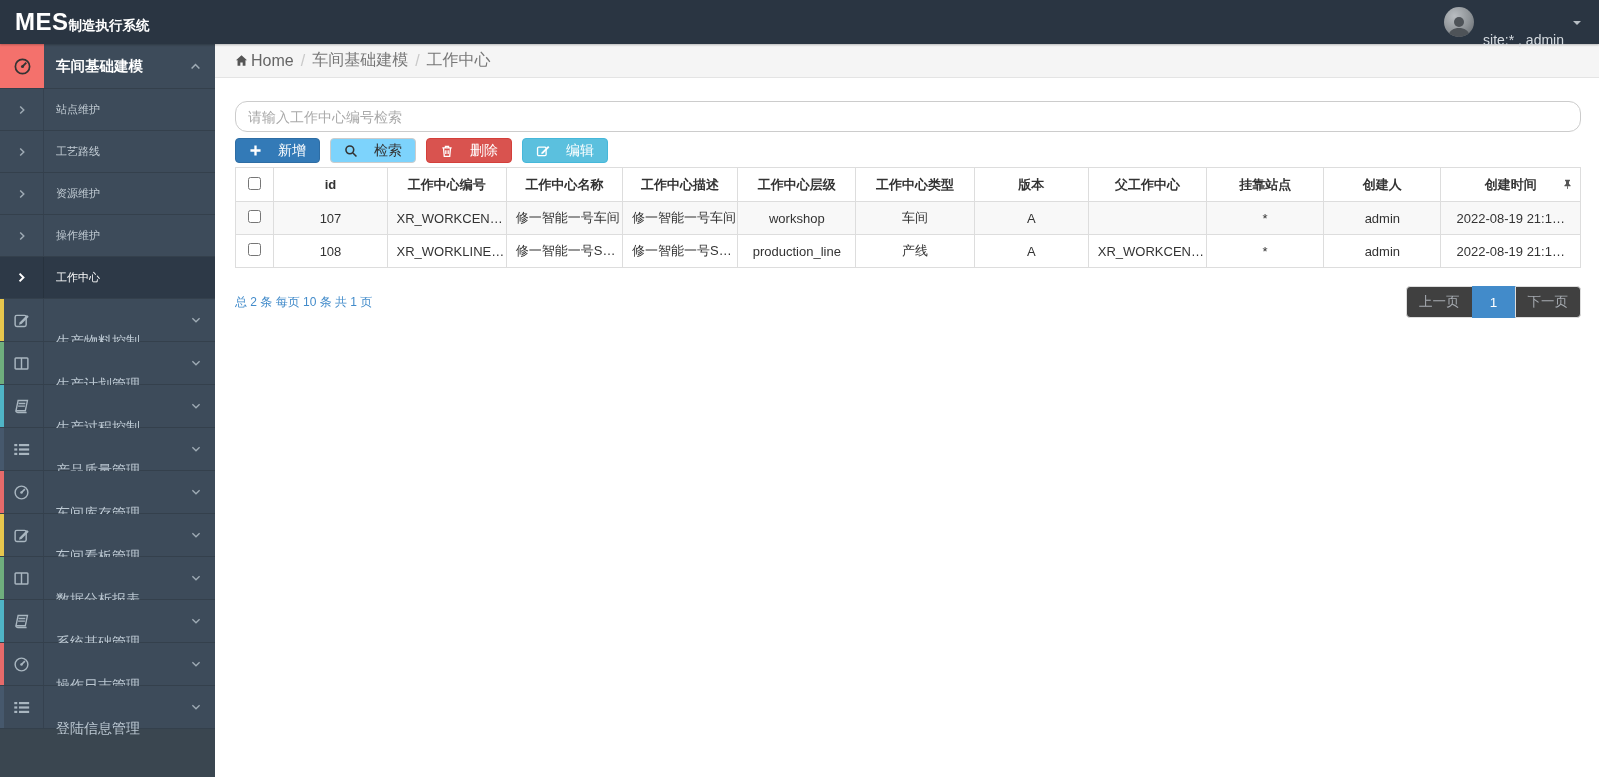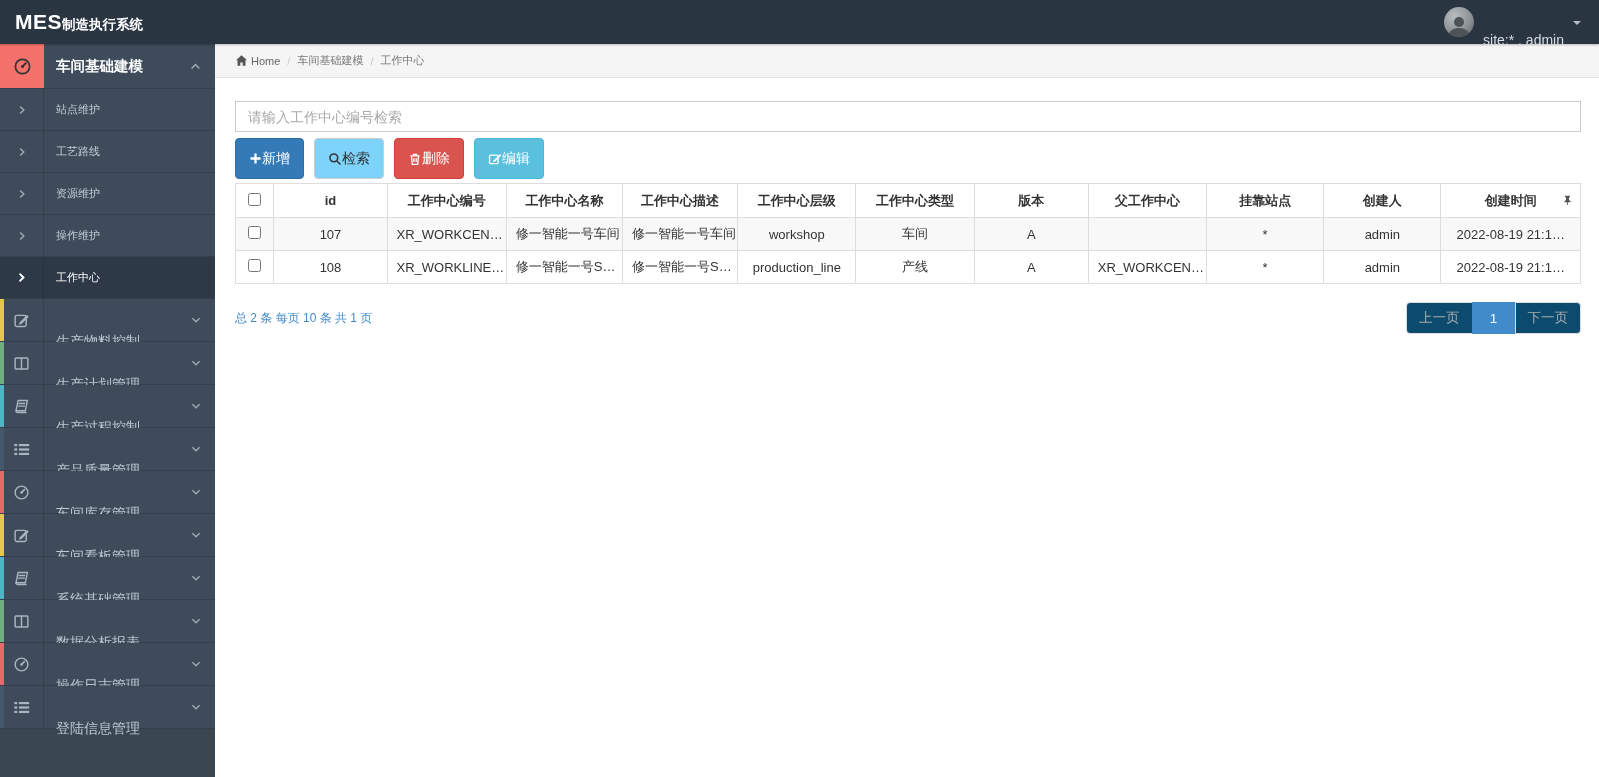--- a/index.html
+++ b/index.html
@@ -5,21 +5,21 @@
   * { margin:0; padding:0; box-sizing:border-box; }
   html,body { width:1599px; height:777px; overflow:hidden; }
   body { font-family:"Liberation Sans","DejaVu Sans",sans-serif; background:#fff; color:#333; position:relative; }
 
   
   .navbar { position:absolute; top:0; left:0; width:1599px; height:44px;
     background:var(--navbar_bg,#2a3542); display:flex; align-items:center;
     justify-content:space-between; padding:0 18px 0 15px; z-index:30;
     box-shadow:0 1px 2px rgba(0,0,0,.25); }
   .logo { color:#fff; display:flex; align-items:baseline; white-space:nowrap; }
-  .logo .big { font-size:21px; font-weight:bold; letter-spacing:.5px; }
+  .logo .big { font-size:24px; font-weight:bold; letter-spacing:.5px; }
   .logo .small { font-size:13.5px; font-weight:bold; }
   .user-area { display:flex; align-items:center; gap:9px; cursor:pointer; }
   .avatar { width:30px; height:30px; border-radius:50%;
     background:radial-gradient(circle at 35% 30%, #b9bdc1 0%, #8d9296 55%, #5d6267 100%);
     display:flex; align-items:flex-end; justify-content:center; overflow:hidden; }
   .avatar svg { display:block; }
   .user-name { color:#d6dce1; font-size:14px;margin-top:35px; }
   .caret { width:0; height:0; border-left:4px solid transparent; border-right:4px solid transparent;
     border-top:4px solid #b7bec4; margin-top:2px; }
 
@@ -42,33 +42,33 @@
   .sub-item { height:42px; }
   .sub-item .sicon { color:#9fabb5; display:flex; }
   .sub-item .label { font-size:11px; color:#c3cdd5; margin-left:12px; }
   .sub-item.active { background:var(--sidebar_active_bg,#2d3947); }
   .sub-item.active .label { color:#fff; }
   .sub-item.active .sicon { color:#fff; }
 
   
   .main { position:absolute; top:44px; left:215px; right:0; bottom:0; background:#fff; }
   .breadcrumb-bar { height:34px; background:#f5f5f5; border-bottom:1px solid #e4e4e4;
-    display:flex; align-items:center; padding:0 20px; font-size:11px; color:#777; }
+    display:flex; align-items:center; padding:0 20px; font-size:16px; color:#777; }
   .breadcrumb-bar .home-link { display:flex; align-items:center; gap:3px; color:#666; cursor:pointer; }
   .breadcrumb-bar .sep { margin:0 7px; color:#c9c9c9; }
   .content { padding:23px 18px 0 20px; }
 
-  .search-input { width:100%; height:31px; border:1px solid #ccc; border-radius:0;
+  .search-input { width:100%; height:31px; border:1px solid #ccc; border-radius:12px;
     padding:0 12px; font-size:14px; color:#333; outline:none;
     font-family:"Liberation Sans","DejaVu Sans",sans-serif; }
   .search-input::placeholder { color:#a9a9a9; }
 
   .btn-row { margin-top:6px; display:flex; gap:10px; }
-  .btn { height:41px; padding:0 13px; border-radius:4px; font-size:14px; border:1px solid transparent;
-    display:flex; align-items:center; gap:0; cursor:pointer; color:#fff;
+  .btn { height:25px; padding:0 13px; border-radius:4px; font-size:14px; border:1px solid transparent;
+    display:flex; align-items:center; gap:16px; cursor:pointer; color:#fff;
     font-family:"Liberation Sans","DejaVu Sans",sans-serif; }
   .btn svg { display:block; }
   .btn-primary { background:var(--primary,#337ab7); border-color:#2e6da4; }
   .btn-default { background:#7dd3fc; border-color:#ccc; color:#333; }
   .btn-danger  { background:var(--danger,#d9534f); border-color:#d43f3a; }
   .btn-info    { background:var(--info,#5bc0de); border-color:#46b8da; }
 
   table.grid { margin-top:4px; width:100%; border-collapse:collapse; table-layout:fixed; font-size:13px; }
   .grid th, .grid td { border:1px solid #ddd; height:34px; padding:4px 6px; text-align:center;
     overflow:hidden; white-space:nowrap; color:#333; }
@@ -76,21 +76,21 @@
   .grid td { height:33px; }
   .grid tbody tr.striped td { background:#f8f8f8; }
   .grid td.al, .grid th.al { text-align:left; padding-left:9px; }
   .pin { position:absolute; right:7px; top:50%; transform:translateY(-50%); color:#555; }
   .grid input[type=checkbox] { width:13px; height:13px; cursor:pointer; }
 
   .table-footer { margin-top:18px; display:flex; align-items:center; justify-content:space-between; }
   .summary { color:var(--link,#428bca); font-size:12px; }
   .pager { display:flex; }
   .page-btn { min-width:44px; height:32px; padding:0 12px; display:flex; align-items:center; justify-content:center;
-    border:1px solid #ddd; background:#0c4a6e; color:#a6abb1; font-size:13.5px; cursor:pointer; margin-left:-1px; }
+    border:1px solid #ddd; background:#404040; color:#a6abb1; font-size:13.5px; cursor:pointer; margin-left:-1px; }
   .page-btn:first-child { border-radius:4px 0 0 4px; margin-left:0; }
   .page-btn:last-child { border-radius:0 4px 4px 0; }
   .page-btn.active { background:var(--link,#428bca); border-color:var(--link,#428bca); color:#fff; }
 </style>
 </head>
 <body>
 
 <div class="navbar">
   <div class="logo">
     <span class="big">MES</span>
@@ -258,42 +258,42 @@
         </span>
       <span class="label">车间看板管理</span>
       <span class="chev">
           <svg width="12" height="12" viewBox="0 0 20 20" fill="none" stroke="currentColor" stroke-width="2.2">
             <path d="M4 7l6 6 6-6"></path>
           </svg>
         </span>
     </li>
     <li class="g-item">
       <span class="gutter">
+          <span class="strip" style="background:var(--strip_green)"></span>
+        <svg class="gicon" width="17" height="17" viewBox="0 0 20 20" fill="none" stroke="currentColor" stroke-width="1.7">
+            <rect x="2.5" y="3.5" width="15" height="13" rx="1"></rect>
+            <path d="M10 3.5v13"></path>
+          </svg>
+        </span>
+      <span class="label">数据分析报表</span>
+      <span class="chev">
+          <svg width="12" height="12" viewBox="0 0 20 20" fill="none" stroke="currentColor" stroke-width="2.2">
+            <path d="M4 7l6 6 6-6"></path>
+          </svg>
+        </span>
+    </li>
+    <li class="g-item">
+      <span class="gutter">
           <span class="strip" style="background:var(--strip_teal)"></span>
         <svg class="gicon" width="17" height="17" viewBox="0 0 20 20" fill="none" stroke="currentColor" stroke-width="1.6">
             <path d="M6 3h11l-2.5 12H3.5z"></path>
             <path d="M6.5 6.5h8M6 9.5h8M3.5 15c0 1.5 1 2 2 2H16"></path>
           </svg>
         </span>
       <span class="label">系统基础管理</span>
-      <span class="chev">
-          <svg width="12" height="12" viewBox="0 0 20 20" fill="none" stroke="currentColor" stroke-width="2.2">
-            <path d="M4 7l6 6 6-6"></path>
-          </svg>
-        </span>
-    </li>
-    <li class="g-item">
-      <span class="gutter">
-          <span class="strip" style="background:var(--strip_green)"></span>
-        <svg class="gicon" width="17" height="17" viewBox="0 0 20 20" fill="none" stroke="currentColor" stroke-width="1.7">
-            <rect x="2.5" y="3.5" width="15" height="13" rx="1"></rect>
-            <path d="M10 3.5v13"></path>
-          </svg>
-        </span>
-      <span class="label">数据分析报表</span>
       <span class="chev">
           <svg width="12" height="12" viewBox="0 0 20 20" fill="none" stroke="currentColor" stroke-width="2.2">
             <path d="M4 7l6 6 6-6"></path>
           </svg>
         </span>
     </li>
     <li class="g-item">
       <span class="gutter">
           <span class="strip" style="background:var(--strip_red)"></span>
         <svg class="gicon" width="17" height="17" viewBox="0 0 20 20" fill="none" stroke="currentColor" stroke-width="1.7">

